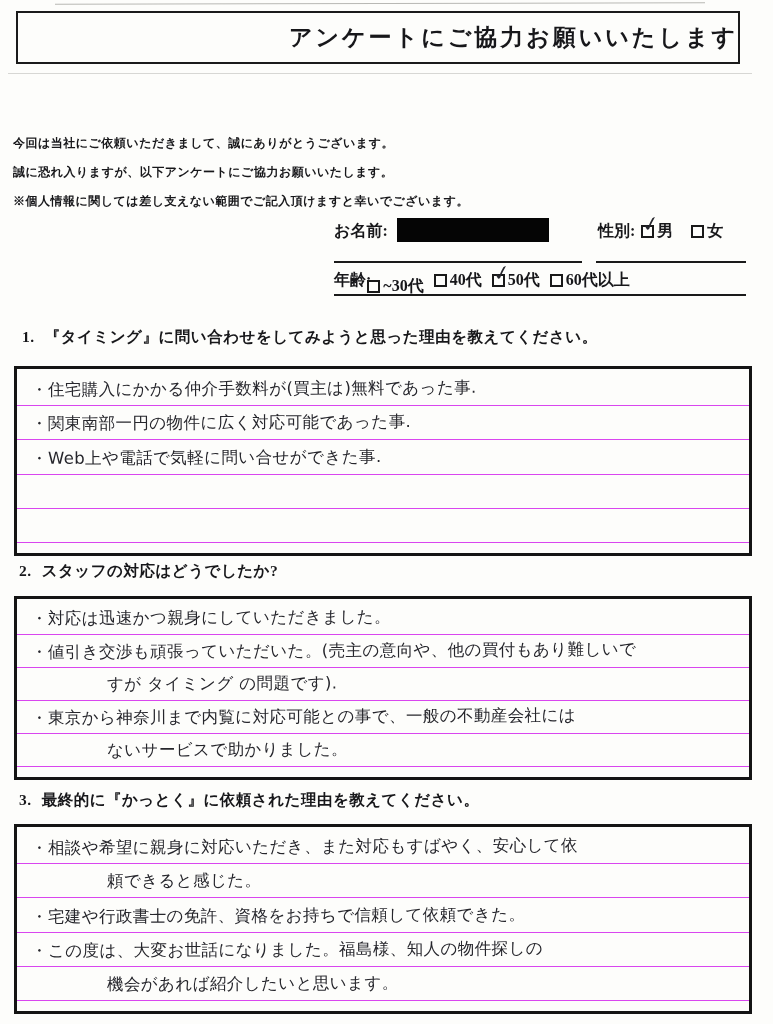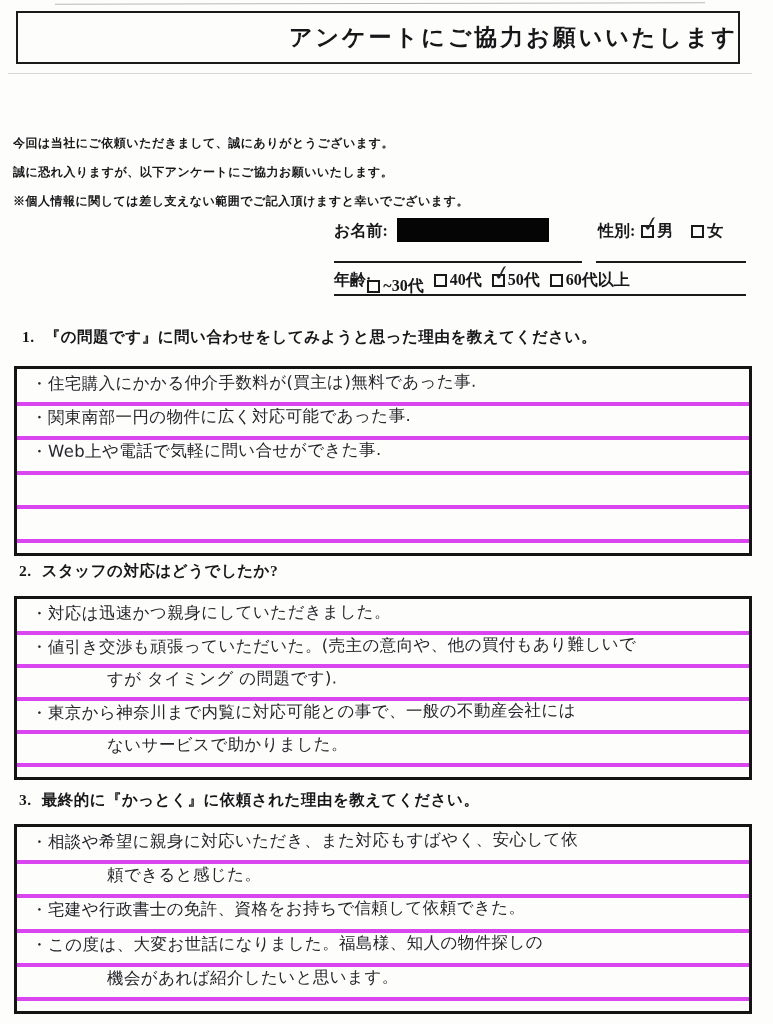--- a/index.html
+++ b/index.html
@@ -46,22 +46,22 @@
   .q1 { top:327px; left:22px; }
   .q2 { top:561px; left:19px; }
   .q3 { top:790px; left:19px; }
   .qnum { margin-right:10px; }
 
   .abox { position:absolute; left:14px; width:738px; border:3px solid #141414;
     display:flex; flex-direction:column; padding:3px 0 10px 0; background:#fdfdfb; }
   .abox.b1 { top:366px; height:190px; }
   .abox.b2 { top:596px; height:184px; }
   .abox.b3 { top:824px; height:190px; }
-  .arow { flex:1; border-bottom:4px solid #d946ef; display:flex; 
-    padding:0 6px 14px 14px; overflow:hidden; }
+  .arow { flex:1; border-bottom:1px solid #d946ef; display:flex; align-items:flex-end;
+    padding:0 6px 5px 14px; overflow:hidden; }
   .arow.cont { padding-left:90px; }
   .hand { font-family:"DejaVu Sans", sans-serif; font-size:16.5px; color:#26262c;
     letter-spacing:.4px; white-space:nowrap; transform:rotate(-0.3deg); }
 </style>
 </head>
 <body>
 
 <div class="page">
   <div class="scanline s1"></div>
   <div class="scanline s2"></div>
@@ -120,21 +120,21 @@
     </span>
     <span class="cbwrap">
       <span class="cb">
           <span class="mk"></span>
         </span>
       <span class="cb-label">60代以上</span>
     </span>
   </div>
 
   <div class="qlabel q1">
-    <span class="qnum">1.</span><span>『の問題です』に問い合わせをしてみようと思った理由を教えてください。</span>
+    <span class="qnum">1.</span><span>『タイミング』に問い合わせをしてみようと思った理由を教えてください。</span>
   </div>
 
   <div class="abox b1">
     <div class="arow">
         <span class="hand">・住宅購入にかかる仲介手数料が(買主は)無料であった事.</span>
       </div>
     <div class="arow">
         <span class="hand">・関東南部一円の物件に広く対応可能であった事.</span>
       </div>
     <div class="arow">

